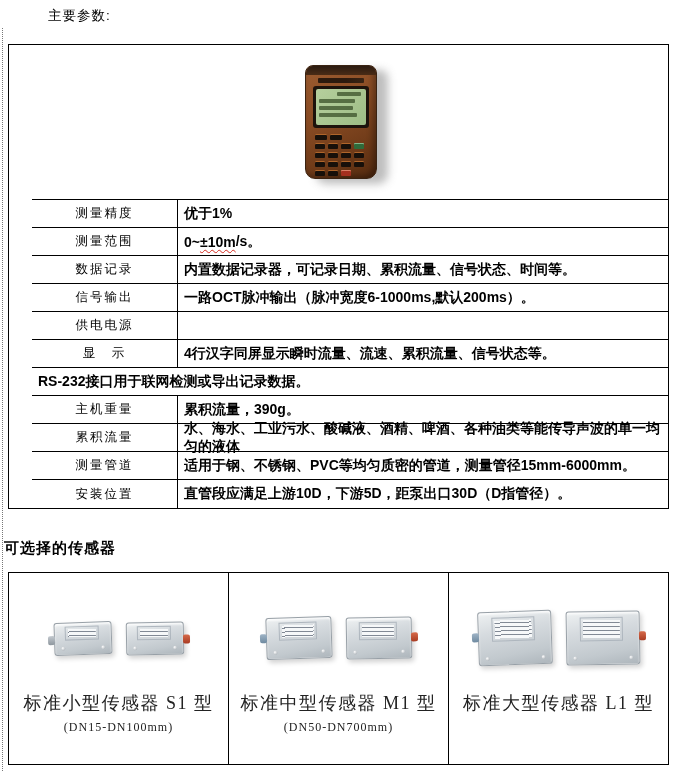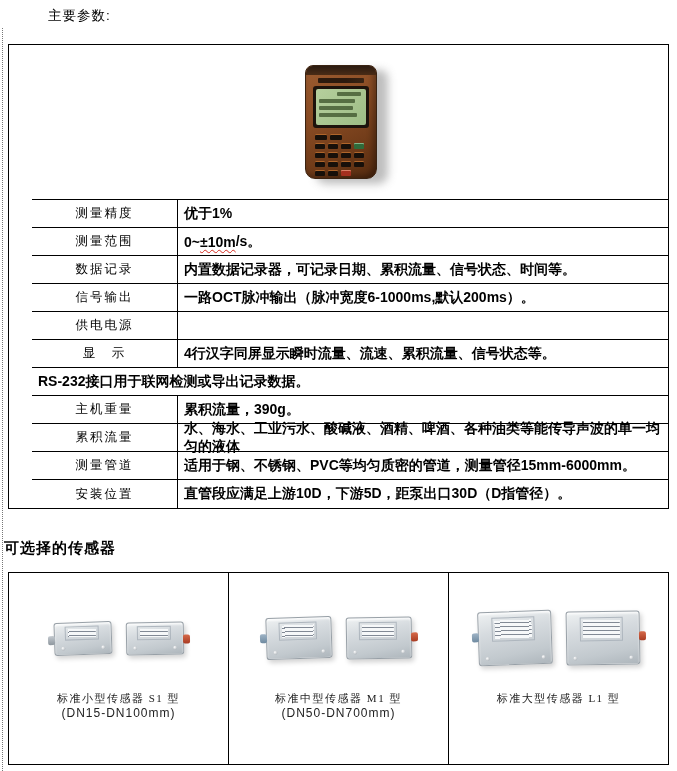--- a/index.html
+++ b/index.html
@@ -43,22 +43,22 @@
   .key.wide { width:12px; }
   .key.green { background:#2f6b3a; box-shadow: inset 0 1px 0 rgba(190,230,190,.6); }
   .key.red { background:#a5301f; box-shadow: inset 0 1px 0 rgba(255,180,150,.6); }
 
   
   .sensors-heading { position:absolute; left:4px; top:539px; font-size:15px; font-weight:bold; letter-spacing:1px; color:#000; }
   .sensor-table { position:absolute; left:8px; top:572px; width:661px; height:193px; border:1px solid #000; display:flex; background:#fff; }
   .sensor-cell { flex:1; display:flex; flex-direction:column; border-right:1px solid #000; }
   .sensor-cell:last-child { border-right:none; }
   .sensor-cell .imgs { flex:0 0 116px; display:flex; align-items:center; justify-content:center; gap:14px; padding-top:14px; }
-  .sensor-name { text-align:center; font-family:"Liberation Serif", serif; font-size:11px; color:#222; letter-spacing:1.5px; margin-top:2px; }
-  .sensor-range { text-align:center; font-family:Liberation Sans, sans-serif; font-size:12px; color:#222; letter-spacing:1px; }
+  .sensor-name { text-align:center; font-family:"Liberation Serif", serif; font-size:18px; color:#222; letter-spacing:1.5px; margin-top:2px; }
+  .sensor-range { text-align:center; font-family:Liberation Serif, serif; font-size:12px; color:#222; letter-spacing:1px; margin-top:5px; }
 
   
   .sbox { position:relative; border:1px solid #98a0a7; border-radius:3px;
           background:linear-gradient(170deg,#eef1f2 0%, #d6dbdf 35%, #c2c9ce 75%, #aeb6bc 100%);
           box-shadow:2px 3px 5px rgba(0,0,0,.18), inset 0 2px 2px rgba(255,255,255,.8);
           transform:rotate(-2deg); }
   .sbox.tilt2 { transform:rotate(-1deg); }
   .sbox .plate { position:absolute; left:18%; top:10%; width:60%; height:46%;
                  background:#f6f8f9; border:1px solid #aeb6be;
                  background-image:repeating-linear-gradient(180deg, rgba(90,100,115,.75) 0 1px, transparent 1px 4px);

